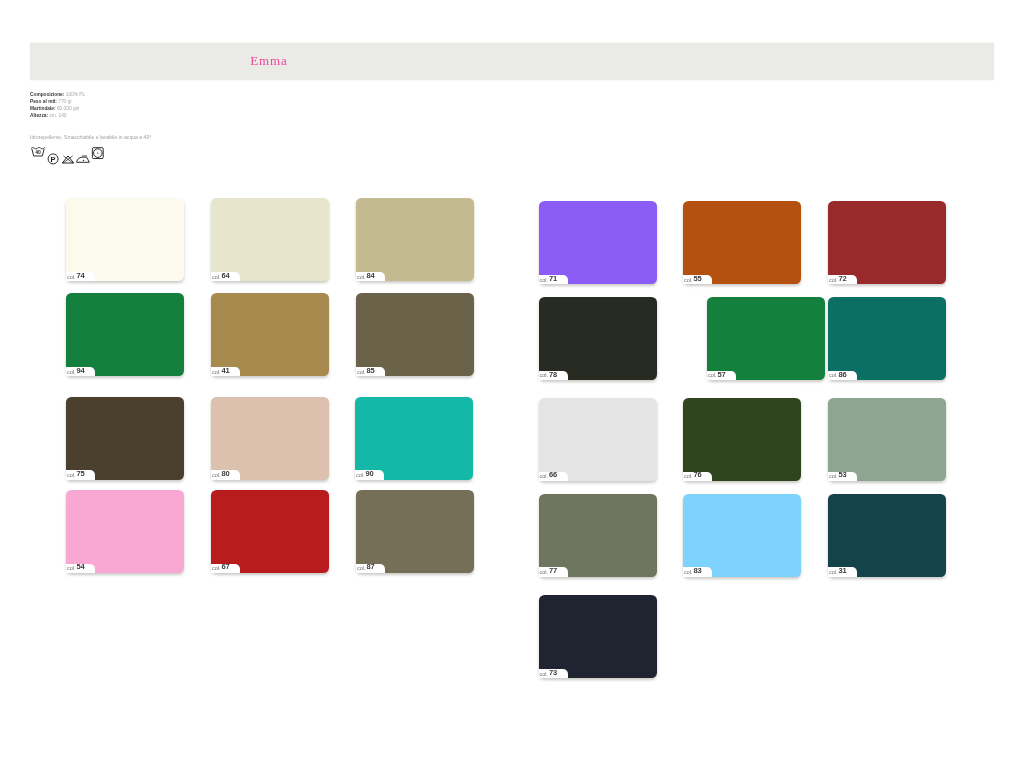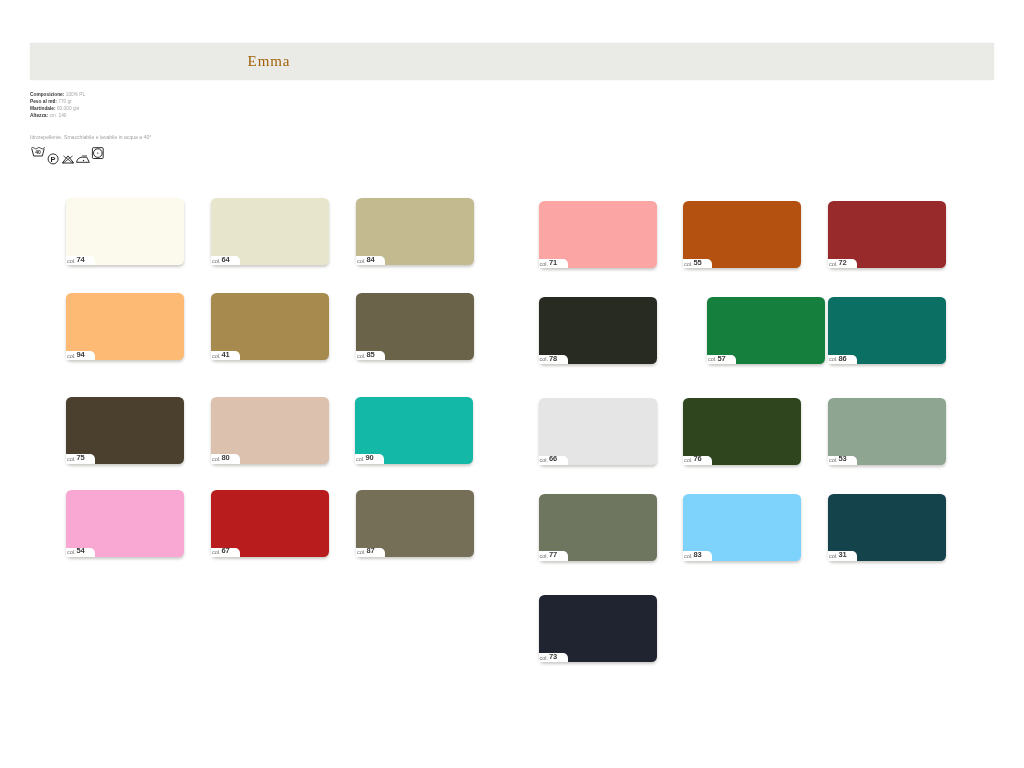--- a/index.html
+++ b/index.html
@@ -1,23 +1,23 @@
 <!DOCTYPE html>
 <html><head><meta charset="utf-8">
 <style>
 html,body{margin:0;padding:0}
 body{width:1024px;height:768px;background:#ffffff;position:relative;overflow:hidden;
  font-family:"Liberation Sans",sans-serif;will-change:transform;}
 .bar{position:absolute;left:30px;top:42.8px;width:964px;height:37px;background:#eaeae7;box-shadow:0 0 1.5px #eaeae7;}
 .title{position:absolute;left:169px;top:53.2px;width:200px;text-align:center;
- font-family:"Liberation Serif",serif;font-size:15px;color:#a16207;letter-spacing:0.9px;}
+ font-family:"Liberation Serif",serif;font-size:13px;color:#ec4899;letter-spacing:0.9px;}
 .info{position:absolute;left:30px;top:92.3px;font-size:4.8px;line-height:6.9px;color:#a6a6a6;}
 .info b{color:#3c3c3c;font-weight:bold;}
 .idro{position:absolute;left:30px;top:134.2px;font-size:5.1px;color:#a2a2a2;}
-.sw{position:absolute;width:118px;height:67px;border-radius:5.5px;
+.sw{position:absolute;width:118px;height:83px;border-radius:5.5px;
  box-shadow:0 2px 3px rgba(70,65,55,.28);
  background-image:linear-gradient(180deg,rgba(0,0,0,.08),rgba(0,0,0,0) 14%,rgba(0,0,0,0) 80%,rgba(0,0,0,.07));}
 .lab{position:absolute;left:0;bottom:0;width:29px;height:9.2px;background:#fff;
  border-top-right-radius:5px;white-space:nowrap;}
 .lab .c{font-size:5.5px;color:#6e6e6e;position:absolute;left:1px;bottom:1.6px;}
 .lab b{font-size:7.5px;color:#3a3a3a;position:absolute;left:10.4px;bottom:1.4px;font-weight:bold;}
 .icons{position:absolute;left:30px;top:145px;}
 </style></head>
 <body>
 <div class="bar"></div>
@@ -62,21 +62,21 @@
       <span class="c">col.</span>
       <b>64</b>
     </span>
   </div>
 <div class="sw" style="left:356px;top:198.3px;background:#c4ba90">
     <span class="lab">
       <span class="c">col.</span>
       <b>84</b>
     </span>
   </div>
-<div class="sw" style="left:66px;top:293.4px;background:#fdba74">
+<div class="sw" style="left:66px;top:293.4px;background:#15803d">
     <span class="lab">
       <span class="c">col.</span>
       <b>94</b>
     </span>
   </div>
 <div class="sw" style="left:211px;top:293.4px;background:#a78a4e">
     <span class="lab">
       <span class="c">col.</span>
       <b>41</b>
     </span>
@@ -116,21 +116,21 @@
       <span class="c">col.</span>
       <b>67</b>
     </span>
   </div>
 <div class="sw" style="left:356px;top:489.8px;background:#756f58">
     <span class="lab">
       <span class="c">col.</span>
       <b>87</b>
     </span>
   </div>
-<div class="sw" style="left:538.5px;top:201.4px;background:#fca5a5">
+<div class="sw" style="left:538.5px;top:201.4px;background:#8b5cf6">
     <span class="lab">
       <span class="c">col.</span>
       <b>71</b>
     </span>
   </div>
 <div class="sw" style="left:683px;top:201.4px;background:#b55110">
     <span class="lab">
       <span class="c">col.</span>
       <b>55</b>
     </span>

